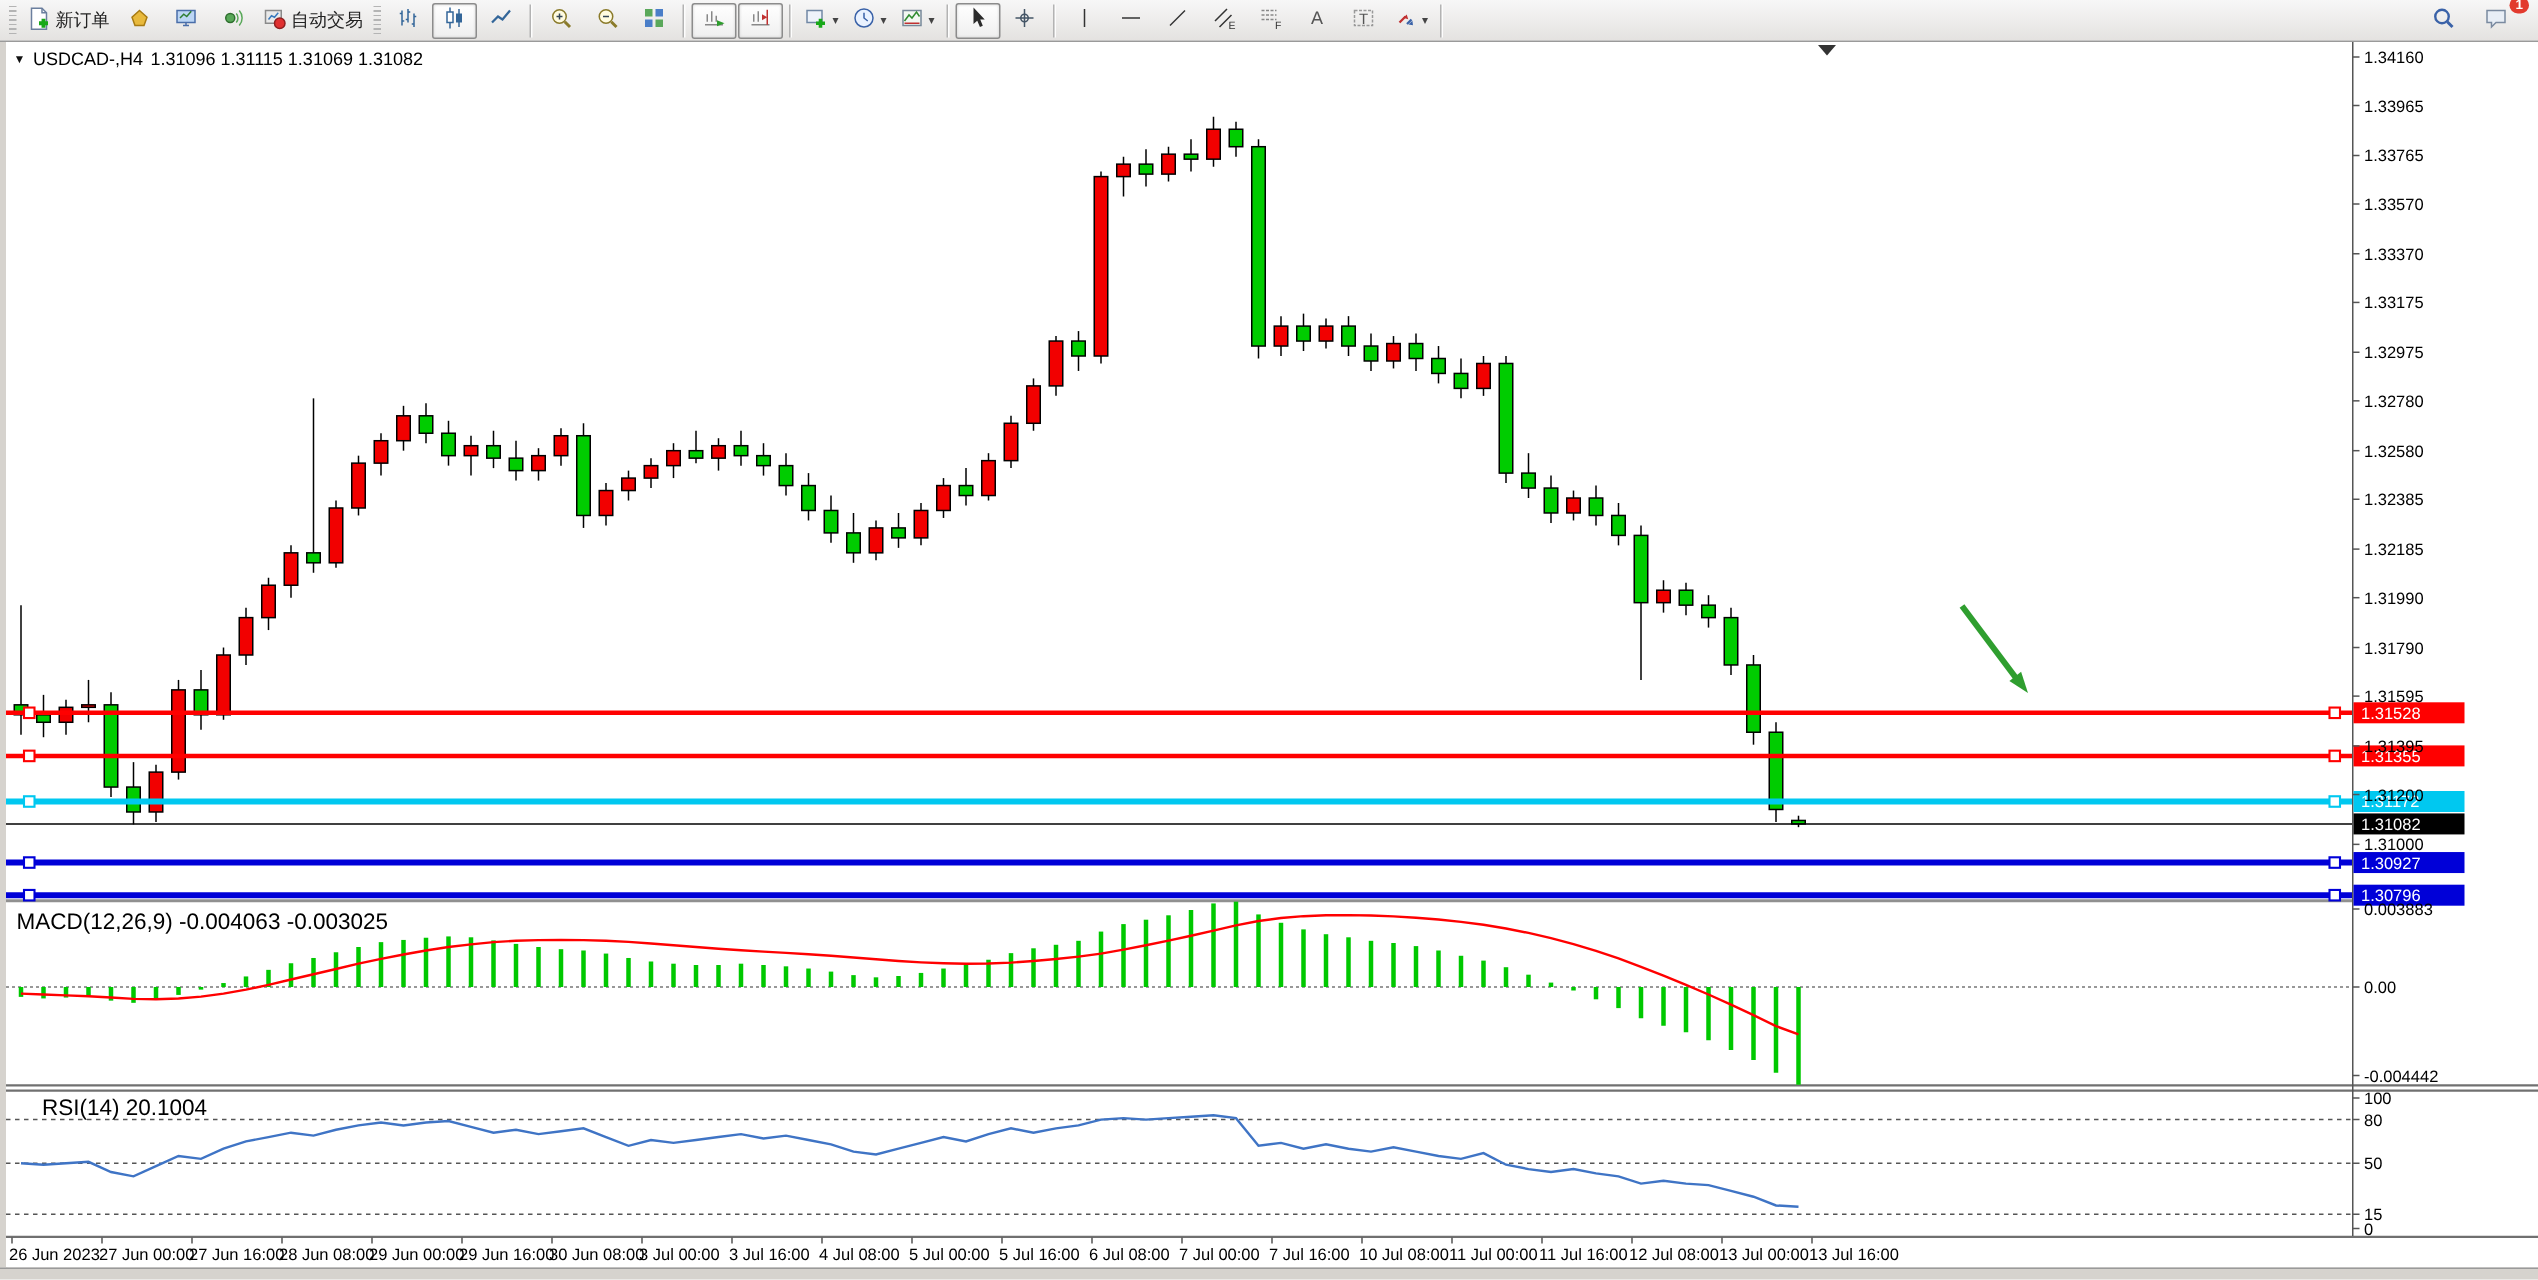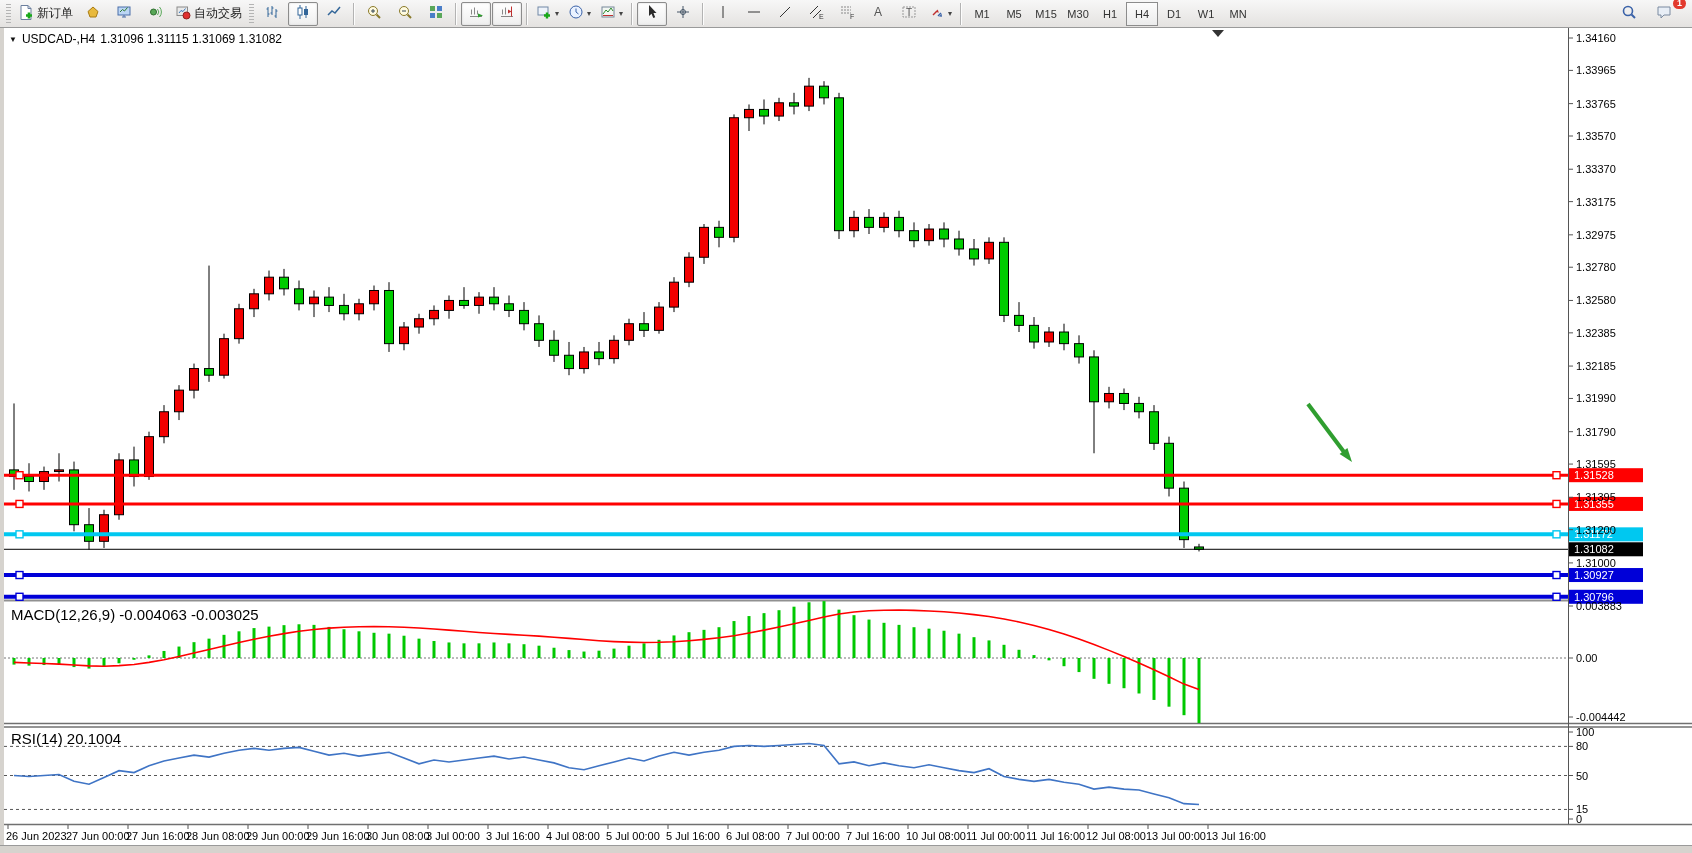--- a/index.html
+++ b/index.html
@@ -23,21 +23,21 @@
   .badge{position:absolute;top:-5px;right:-7px;background:#e23a2e;color:#fff;font-size:9px;
     font-weight:bold;border-radius:7px;padding:1px 4px;line-height:1.1;}
   
   #left-strip{position:absolute;left:0;top:28px;width:4px;height:817px;background:#d6d3ce;border-right:1px solid #b9b6b0;}
   #chart-area{position:absolute;left:4px;top:28px;width:1688px;height:817px;background:#fff;}
   #plot{position:absolute;left:0;top:0;}
   .overlay-label{position:absolute;font-size:15px;color:#000;white-space:pre;}
   #chart-title{left:5px;top:4px;display:flex;align-items:center;gap:5px;font-size:12px;}
   #chart-title .tri{font-size:8px;color:#111;}
   #macd-label{left:7px;top:578px;}
-  #rsi-label{left:7px;top:702px;}
+  #rsi-label{left:24px;top:702px;}
   #bottom-strip{position:absolute;left:0;top:845px;width:1692px;height:8px;background:#d6d3ce;border-top:1px solid #9a9a9a;box-sizing:border-box;}
   svg text{font-family:"Liberation Sans",sans-serif;}
 </style>
 </head>
 <body>
 
 <div id="toolbar">
   <div class="grip"></div>
 
   <div class="tbtn">
@@ -276,31 +276,20 @@
           <path d="M4 11L8 7" stroke="#c03030" stroke-width="1.5"></path>
           <polygon points="8.8,5.6 9.8,8.8 6.6,7.8" fill="#c03030"></polygon>
           <path d="M9 12l3-3" stroke="#3a62a8" stroke-width="1.5"></path>
           <polygon points="13,12.8 10,12.4 12.6,9.8" fill="#3a62a8"></polygon>
         </svg>
     </span>
       <span class="caret">▾</span>
   </div>
 
   <div class="sep"></div>
-  <div id="tf-group" style="display:flex;align-items:center;">
-      <div class="tf">M1</div>
-      <div class="tf">M5</div>
-      <div class="tf">M15</div>
-      <div class="tf">M30</div>
-      <div class="tf">H1</div>
-      <div class="tf active">H4</div>
-      <div class="tf">D1</div>
-      <div class="tf">W1</div>
-      <div class="tf">MN</div>
-    </div>
 
   <div id="tb-right">
     <div class="tbtn">
       <span>
         <svg width="16" height="16">
             <circle cx="7" cy="7" r="4.5" fill="none" stroke="#3a62a8" stroke-width="1.6"></circle>
             <path d="M10.5 10.5L14 14" stroke="#3a62a8" stroke-width="2"></path>
           </svg>
       </span>
     </div>

